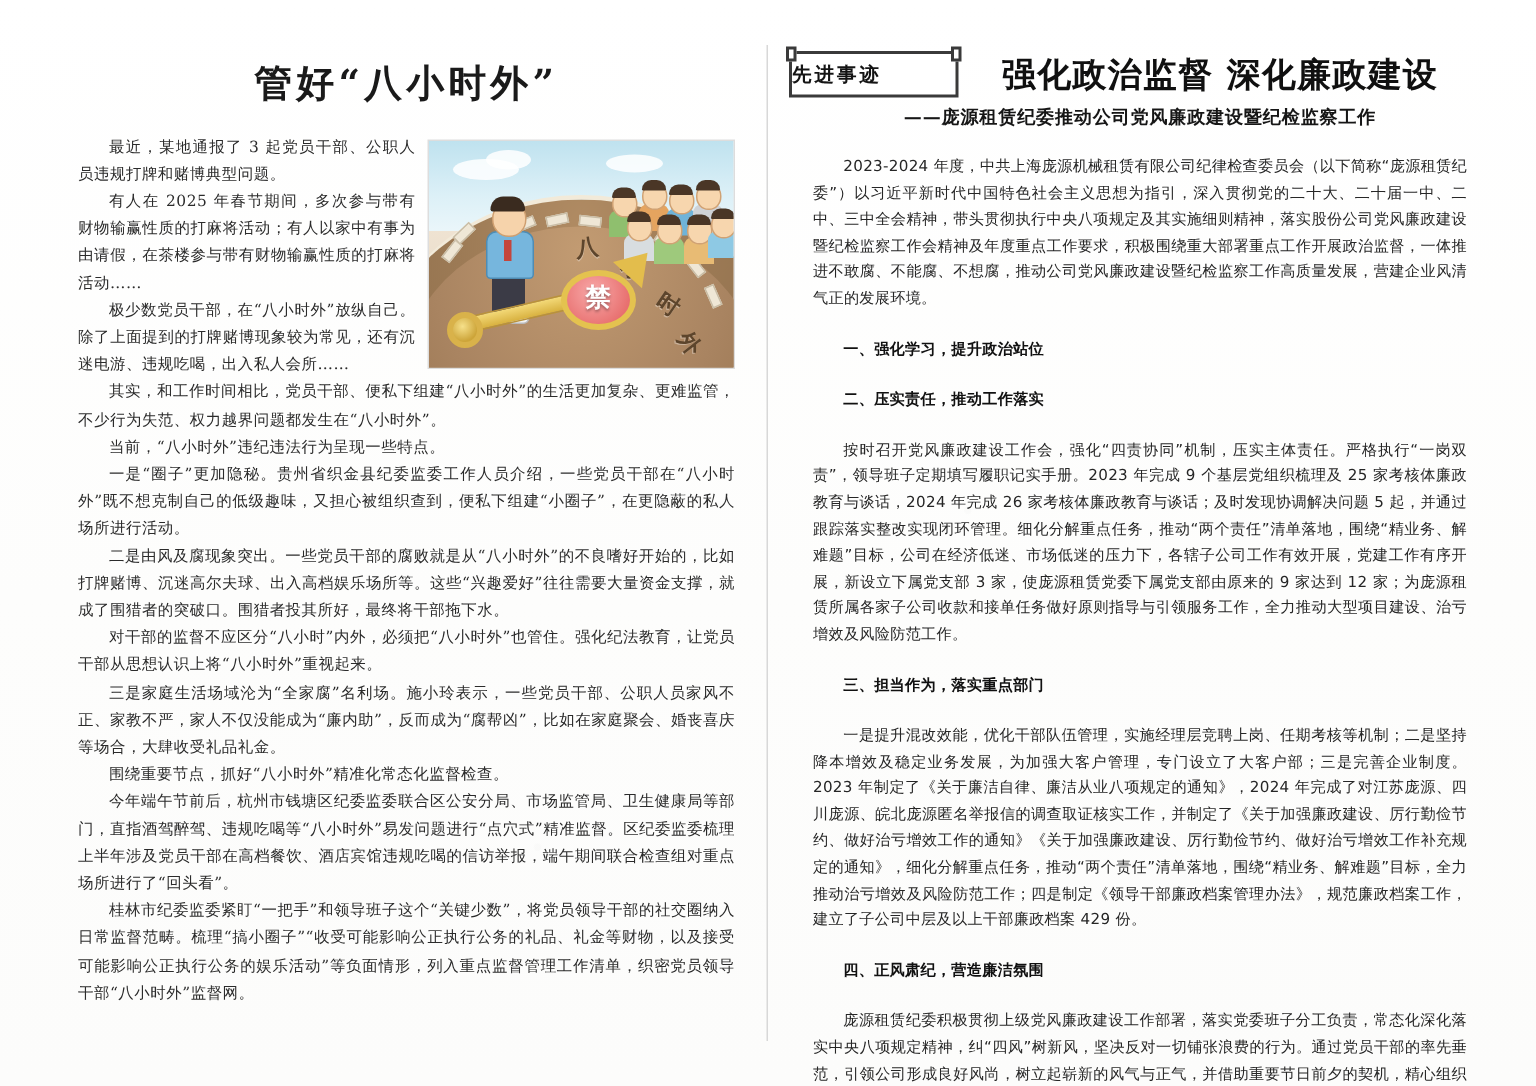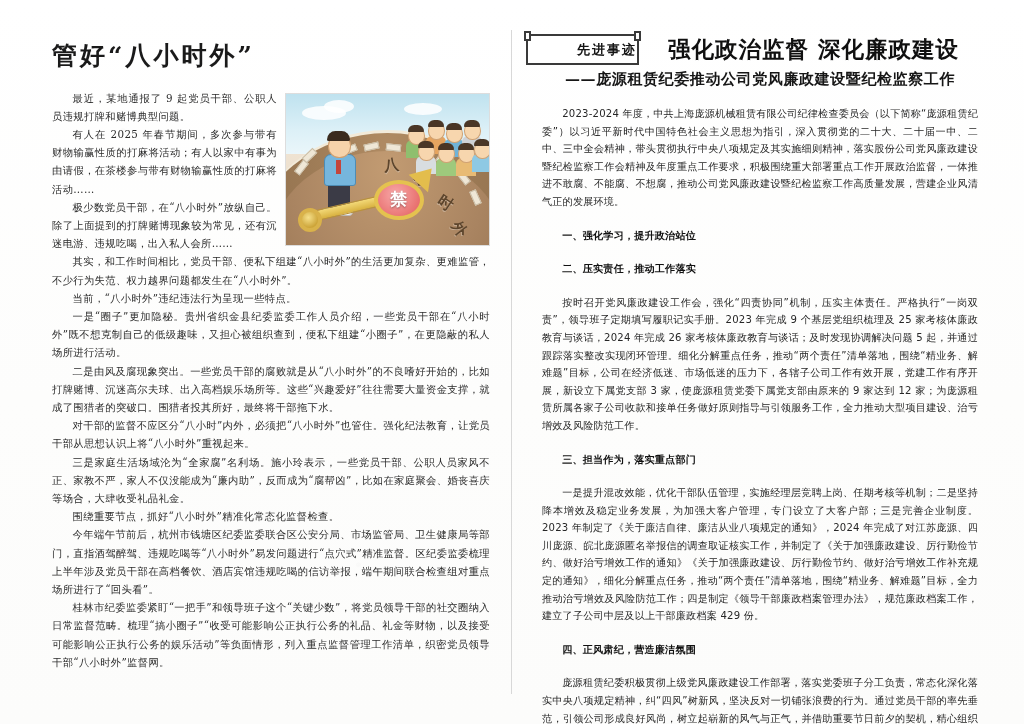--- a/index.html
+++ b/index.html
@@ -52,20 +52,21 @@
     position: absolute;
     left: 511px;
     top: 30px;
     width: 1px;
     height: 664px;
     background: #d8d8d8;
   }
 
   
   #left-headline {
+    text-align: center;
     font-family: "DejaVu Serif", "Liberation Serif", serif;
     font-size: 25px;
     font-weight: 700;
     letter-spacing: 3px;
     color: #1a1a1a;
     margin: 6px 0 16px 0;
     line-height: 1.3;
   }
   .left-body {
     font-family: "DejaVu Serif", "Liberation Serif", serif;
@@ -222,21 +223,21 @@
     margin-bottom: 4px;
   }
   #scroll-banner {
     position: relative;
     flex: 0 0 auto;
     width: 113px;
     height: 31px;
     border: 2px solid #3a3a3a;
     display: flex;
     align-items: center;
-    justify-content: flex-end;
+    justify-content: flex-start;
     box-sizing: border-box;
     background: #fff;
   }
   #scroll-banner::before,
   #scroll-banner::after {
     content: "";
     position: absolute;
     top: -5px;
     width: 7px;
     height: 10px;
@@ -259,21 +260,21 @@
     font-size: 22.5px;
     font-weight: 700;
     color: #101010;
     letter-spacing: 1px;
     text-align: center;
     padding-right: 18px;
     white-space: nowrap;
   }
   #right-subtitle {
     font-family: "DejaVu Serif","Liberation Serif",serif;
-    font-size: 15px;
+    font-size: 12px;
     font-weight: 700;
     color: #161616;
     letter-spacing: 0.6px;
     margin-top: 5px;
     text-align: center;
   }
   #right-subtitle2 {
     font-family: "DejaVu Serif","Liberation Serif",serif;
     font-size: 13.2px;
     font-weight: 700;
@@ -386,21 +387,21 @@
           <div>
             <div class="ill-key-shaft" style="left:22px;top:118px;width:78px;transform:rotate(-13deg);"></div>
             <div class="ill-key-ring" style="left:12px;top:114px;"></div>
             <div class="ill-badge" style="left:88px;top:86px;">禁</div>
             <div class="ill-arrow" style="left:126px;top:72px;"></div>
           </div>
         </div>
       </div>
 
       <div id="left-paras">
-          <p>最近，某地通报了 9 起党员干部、公职人员违规打牌和赌博典型问题。</p>
+          <p>最近，某地通报了 3 起党员干部、公职人员违规打牌和赌博典型问题。</p>
           <p>有人在 2025 年春节期间，多次参与带有财物输赢性质的打麻将活动；有人以家中有事为由请假，在茶楼参与带有财物输赢性质的打麻将活动……</p>
           <p>极少数党员干部，在“八小时外”放纵自己。除了上面提到的打牌赌博现象较为常见，还有沉迷电游、违规吃喝，出入私人会所……</p>
           <p>其实，和工作时间相比，党员干部、便私下组建“八小时外”的生活更加复杂、更难监管，不少行为失范、权力越界问题都发生在“八小时外”。</p>
           <p>当前，“八小时外”违纪违法行为呈现一些特点。</p>
           <p>一是“圈子”更加隐秘。贵州省织金县纪委监委工作人员介绍，一些党员干部在“八小时外”既不想克制自己的低级趣味，又担心被组织查到，便私下组建“小圈子”，在更隐蔽的私人场所进行活动。</p>
           <p>二是由风及腐现象突出。一些党员干部的腐败就是从“八小时外”的不良嗜好开始的，比如打牌赌博、沉迷高尔夫球、出入高档娱乐场所等。这些“兴趣爱好”往往需要大量资金支撑，就成了围猎者的突破口。围猎者投其所好，最终将干部拖下水。</p>
           <p>对干部的监督不应区分“八小时”内外，必须把“八小时外”也管住。强化纪法教育，让党员干部从思想认识上将“八小时外”重视起来。</p>
           <p>三是家庭生活场域沦为“全家腐”名利场。施小玲表示，一些党员干部、公职人员家风不正、家教不严，家人不仅没能成为“廉内助”，反而成为“腐帮凶”，比如在家庭聚会、婚丧喜庆等场合，大肆收受礼品礼金。</p>
           <p>围绕重要节点，抓好“八小时外”精准化常态化监督检查。</p>
           <p>今年端午节前后，杭州市钱塘区纪委监委联合区公安分局、市场监管局、卫生健康局等部门，直指酒驾醉驾、违规吃喝等“八小时外”易发问题进行“点穴式”精准监督。区纪委监委梳理上半年涉及党员干部在高档餐饮、酒店宾馆违规吃喝的信访举报，端午期间联合检查组对重点场所进行了“回头看”。</p>

